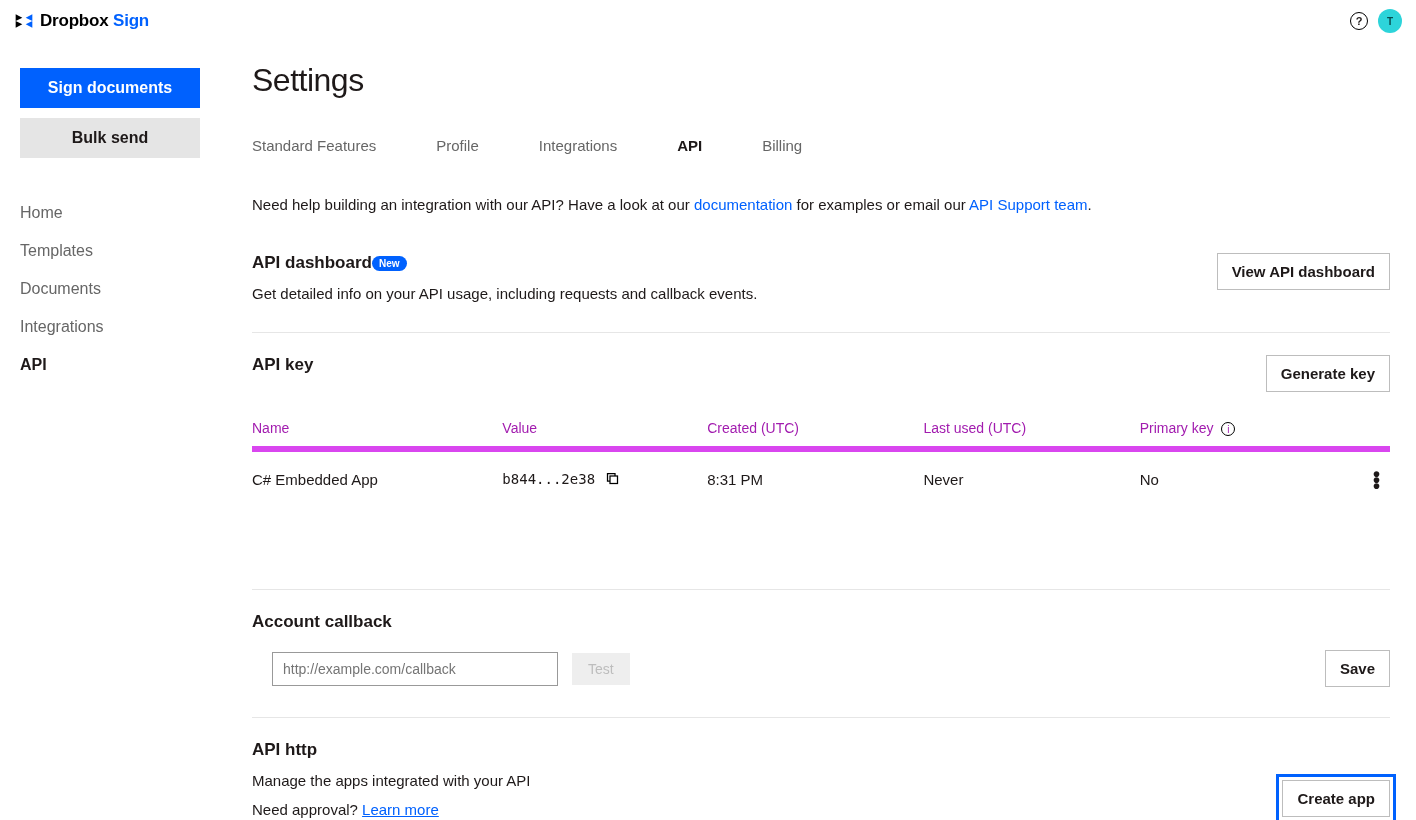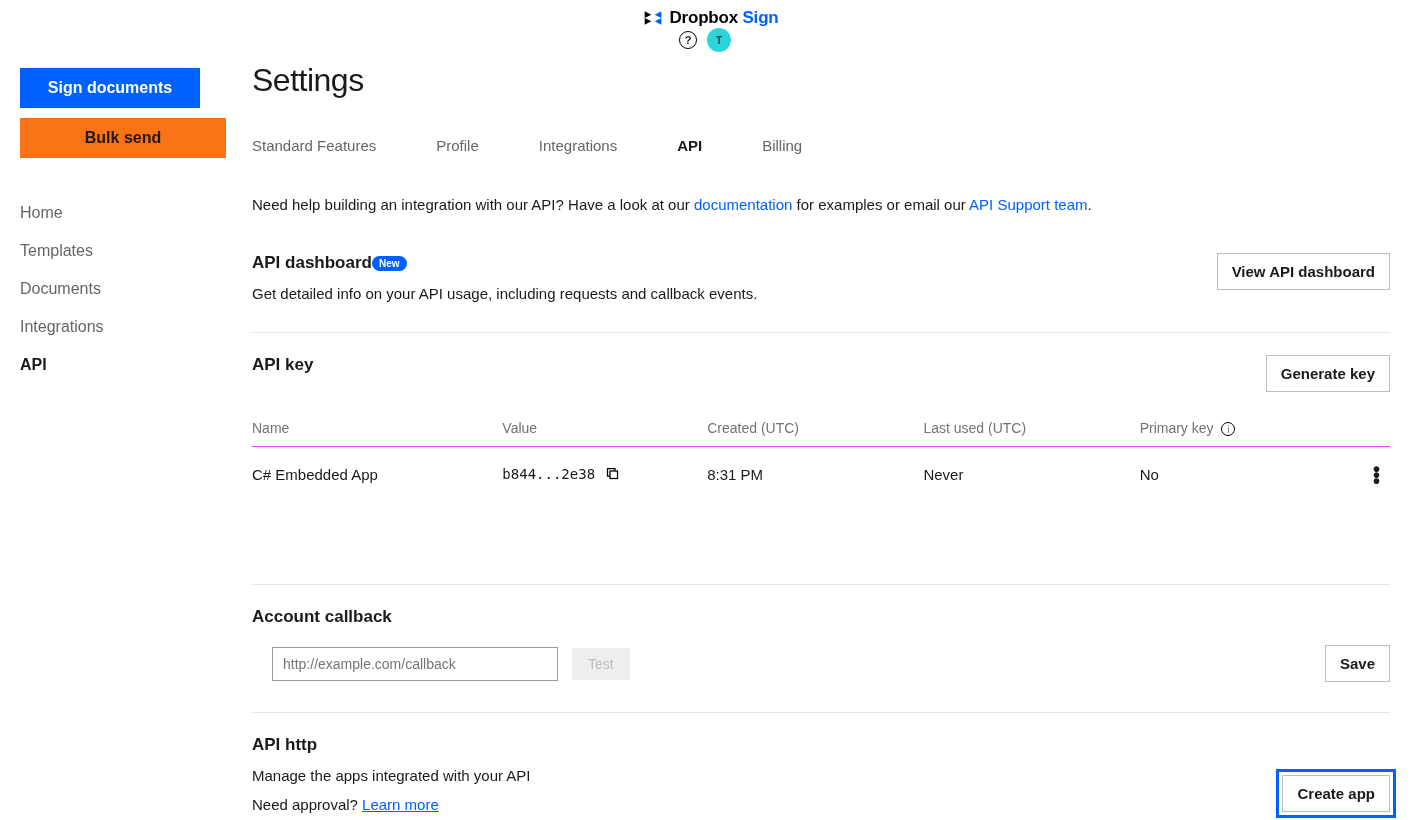--- a/index.html
+++ b/index.html
@@ -1,33 +1,33 @@
 <!DOCTYPE html>
 <html><head>
 <meta charset="utf-8">
 <style>
   * { box-sizing: border-box; margin: 0; padding: 0; }
   body { font-family: -apple-system, BlinkMacSystemFont, "Segoe UI", Helvetica, Arial, sans-serif; font-size: 14px; color: #1e1919; background: #fff; width: 1416px; }
   
   
-  .topbar { display: flex; justify-content: space-between; align-items: center; padding: 8px 8px 8px 8px; height: 42px; flex-direction: column; }
+  .topbar { display: flex; justify-content: space-between; align-items: center; padding: 8px 8px 8px 8px; height: 42px; }
   .logo { display: flex; align-items: center; gap: 6px; padding-left: 6px; }
   .logo-icon { width: 20px; height: 20px; }
   .logo-text { font-weight: 700; font-size: 17px; letter-spacing: -0.2px; }
   .logo-text .dropbox { color: #000; }
   .logo-text .sign { color: #0061fe; }
   .top-right { display: flex; align-items: center; gap: 10px; padding-right: 6px; }
   .help-icon { width: 18px; height: 18px; border: 1.8px solid #000; border-radius: 50%; display: flex; align-items: center; justify-content: center; font-size: 11px; font-weight: 700; cursor: pointer; }
   .avatar { width: 24px; height: 24px; border-radius: 50%; background: #2dd4da; color: #084c4f; font-size: 10px; font-weight: 600; display:flex; align-items:center; justify-content:center; cursor:pointer; }
 
   
   .layout { display: flex; }
   .sidebar { width: 230px; padding: 26px 20px 0 20px; flex-shrink: 0; }
   .btn-primary { display:block; width: 180px; height: 40px; background: #0061fe; color: #fff; border: none; font-size: 16px; font-weight: 700; cursor: pointer; text-align:center; }
-  .btn-secondary { display:block; width: 206px; height: 40px; background: #f97316; color: #1e1919; border: none; font-size: 16px; font-weight: 700; cursor: pointer; margin-top: 10px; text-align:center; }
+  .btn-secondary { display:block; width: 180px; height: 40px; background: #e5e5e5; color: #1e1919; border: none; font-size: 16px; font-weight: 700; cursor: pointer; margin-top: 10px; text-align:center; }
   .nav { margin-top: 36px; }
   .nav a { display:block; padding: 10px 0; font-size: 16px; color: #666; text-decoration: none; cursor:pointer; }
   .nav a.active { color: #1e1919; font-weight: 600; }
 
   .main { flex: 1; padding: 20px 10px 40px 22px; max-width: 1170px; }
   h1.page-title { font-size: 32px; font-weight: 500; margin-bottom: 38px; letter-spacing: -0.5px;}
   
   .tabs { display: flex; gap: 60px; margin-bottom: 42px; }
   .tab { font-size: 15px; color: #666; cursor: pointer; font-weight: 500; }
   .tab.active { color: #1e1919; font-weight: 700; }
@@ -39,21 +39,21 @@
   .section.no-rule { border-bottom: none; }
   .section-row { display: flex; justify-content: space-between; align-items: flex-start; }
   .section-title { font-size: 17px; font-weight: 700; display:flex; align-items:center; }
   .badge-new { background:#0061fe; color:#fff; font-size:10px; font-weight:700; padding:2px 7px; border-radius: 9px; }
   .section-desc { font-size: 15px; color: #1e1919; margin-top: 12px; }
   .btn-outline { background:#fff; border:1px solid #bdbdbd; padding: 9px 14px; font-size: 15px; font-weight: 600; cursor:pointer; color:#1e1919; }
   .btn-outline.highlight { outline: 3px solid #0061fe; outline-offset: 3px; }
 
   
   table.api-table { width:100%; border-collapse: collapse; margin-top: 18px; }
-  table.api-table th { text-align:left; font-weight: 400; font-size: 14px; color:#737373; padding: 10px 0; border-bottom: 1px solid #d946ef; }
+  table.api-table th { text-align:left; font-weight: 400; font-size: 14px; color:#a21caf; padding: 10px 0; border-bottom: 6px solid #d946ef; }
   table.api-table td { padding: 18px 0 10px 0; font-size: 15px; vertical-align: middle; }
   .mono { font-family: ui-monospace, Menlo, Consolas, monospace; font-size: 14px; }
   .copy-icon { display:inline-block; margin-left: 6px; vertical-align: middle; cursor:pointer; }
   .info-icon { display:inline-block; width:14px; height:14px; border:1.4px solid #000; border-radius:50%; font-size:10px; text-align:center; line-height:13px; margin-left:4px; vertical-align:middle; cursor:default;}
   .kebab { font-size: 20px; font-weight:700; cursor:pointer; padding: 0 10px; letter-spacing: 0; line-height: 6px; }
   .kebab span { display:block; height:6px; }
 
   
   .callback-row { display:flex; align-items:center; justify-content: space-between; margin-top: 18px; }
   .callback-left { display:flex; align-items:center; gap: 14px; padding-left: 20px; }

